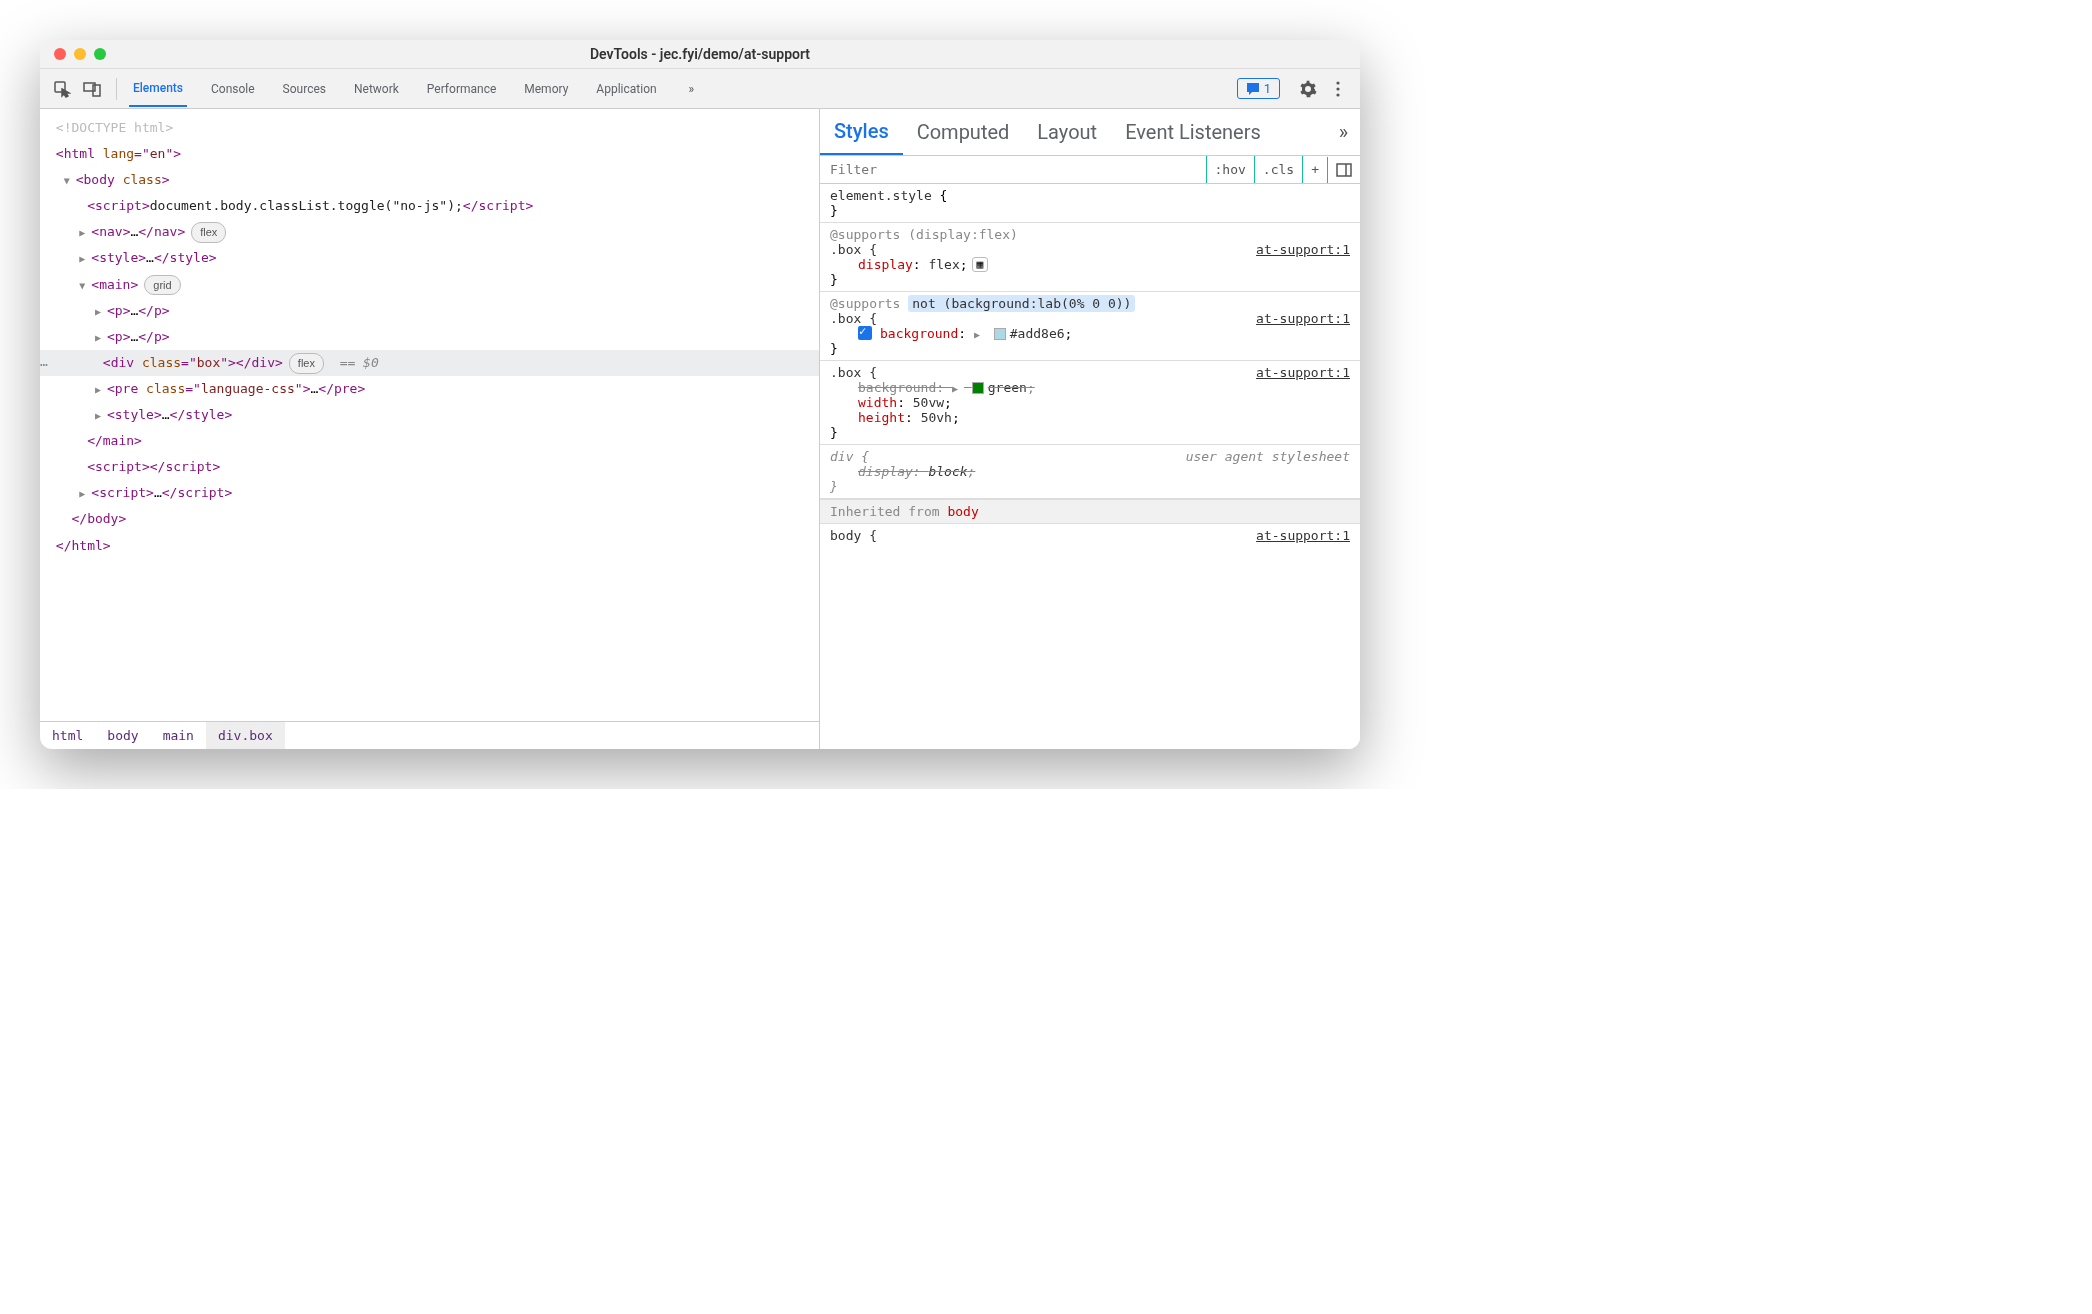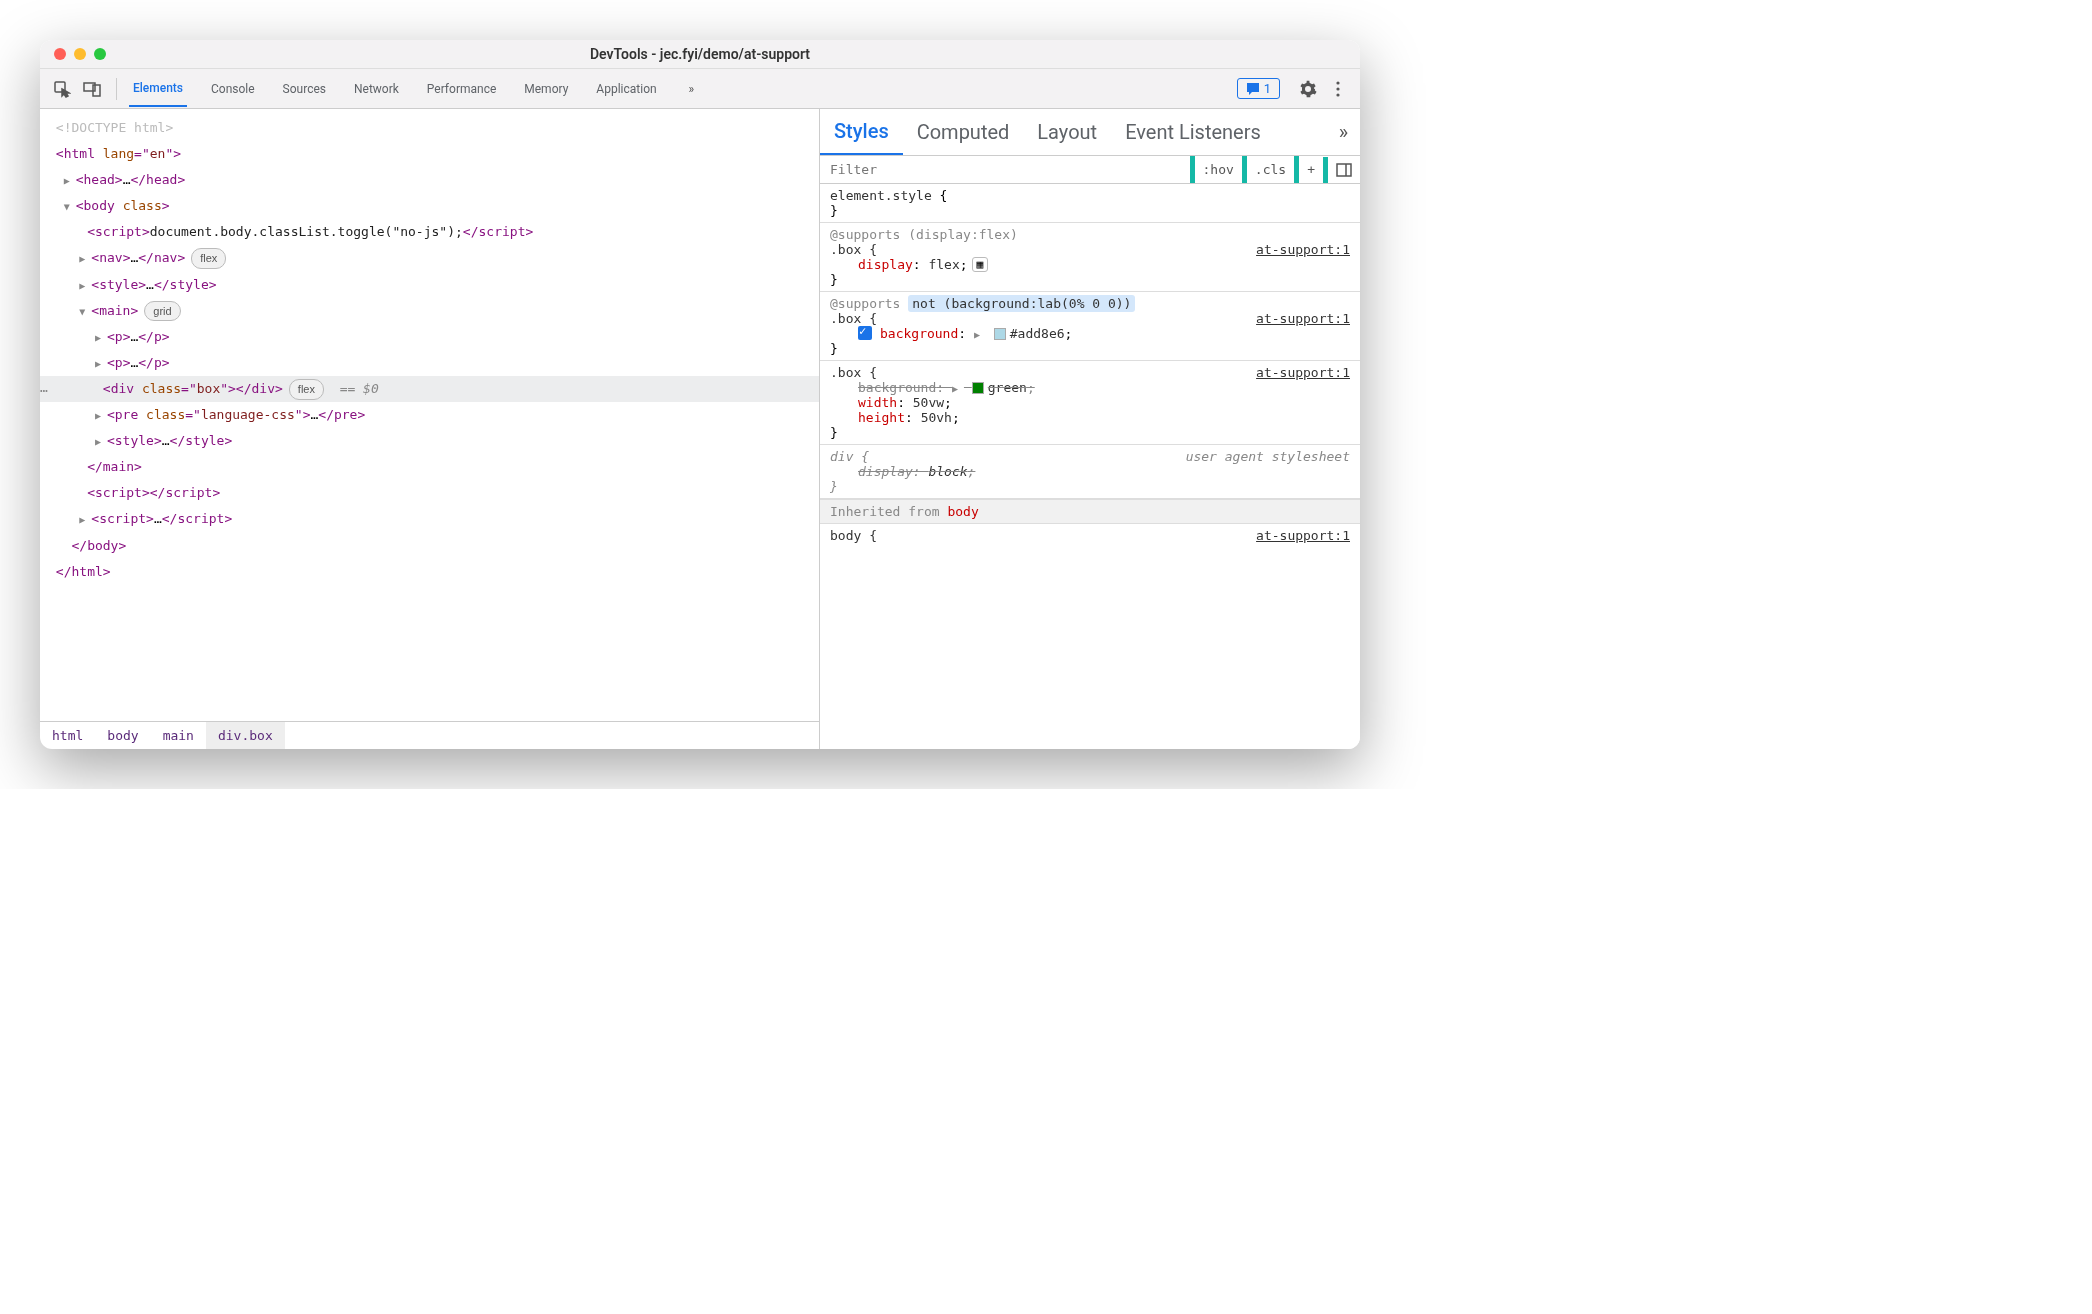--- a/index.html
+++ b/index.html
@@ -59,21 +59,21 @@
 .breadcrumbs { border-top:1px solid #ccc; display:flex; font-family:Menlo,Monaco,monospace; font-size:13px; }
 .crumb { padding:6px 12px; color:#5b2b7a; cursor:pointer; }
 .crumb.active { background:#eee; color:#5b2b7a; }
 
 .styles-panel { width: 540px; display:flex; flex-direction:column; background:#fff; }
 .styles-tabs { display:flex; align-items:center; border-bottom:1px solid #ccc; font-size:20px; color:#5f6368; }
 .styles-tab { padding:10px 14px; cursor:pointer; }
 .styles-tab.active { color:#1a73e8; border-bottom:2px solid #1a73e8; font-weight:500; }
 .styles-filterbar { display:flex; align-items:center; border-bottom:1px solid #ccc; font-family:Menlo,Monaco,monospace; font-size:13px; }
 .filter-input { flex:1; border:none; outline:none; padding:6px 10px; font-family:inherit; font-size:inherit; color:#888; }
-.filterbar-btn { padding:6px 8px; color:#555; cursor:pointer; border-left:5px solid #14b8a6; }
+.filterbar-btn { padding:6px 8px; color:#555; cursor:pointer; border-left:1px solid #14b8a6; }
 .styles-body { flex:1; overflow:auto; font-family:Menlo,Monaco,monospace; font-size:13px; }
 .rule { border-bottom:1px solid #ddd; padding:4px 10px 4px 10px; }
 .rule-head { display:flex; justify-content:space-between; color:#333; }
 .src-link { text-decoration: underline; cursor:pointer; color:#333; }
 .grey { color:#888; }
 .selector { color:#333; }
 .prop { padding-left:28px; }
 .prop-name { color:#c80000; }
 .prop-val { color:#333; }
 .strike { text-decoration: line-through; color:#888; }
@@ -147,21 +147,20 @@
         </svg>
     </div>
   </div>
 
   <div class="content">
 
     <div class="dom-panel">
       <div class="dom-tree">
         <div class="dom-line"> <span class="doctype">&lt;!DOCTYPE html&gt;</span></div>
         <div class="dom-line"> <span class="tag-pun">&lt;</span><span class="tag-name">html</span> <span class="attr-name">lang</span><span class="tag-pun">="</span><span class="attr-val">en</span><span class="tag-pun">"&gt;</span></div>
-        <div class="dom-line">  <span class="arrow">▶</span><span class="tag-pun">&lt;</span><span class="tag-name">head</span><span class="tag-pun">&gt;</span><span>…</span><span class="tag-pun">&lt;/</span><span class="tag-name">head</span><span class="tag-pun">&gt;</span></div>
         <div class="dom-line">  <span class="arrow">▼</span><span class="tag-pun">&lt;</span><span class="tag-name">body</span> <span class="attr-name">class</span><span class="tag-pun">&gt;</span></div>
         <div class="dom-line">     <span class="tag-pun">&lt;script&gt;</span><span class="script-txt">document.body.classList.toggle("no-js");</span><span class="tag-pun">&lt;/script&gt;</span></div>
         <div class="dom-line">    <span class="arrow">▶</span><span class="tag-pun">&lt;</span><span class="tag-name">nav</span><span class="tag-pun">&gt;</span><span>…</span><span class="tag-pun">&lt;/</span><span class="tag-name">nav</span><span class="tag-pun">&gt;</span><span class="badge">flex</span></div>
         <div class="dom-line">    <span class="arrow">▶</span><span class="tag-pun">&lt;</span><span class="tag-name">style</span><span class="tag-pun">&gt;</span><span>…</span><span class="tag-pun">&lt;/</span><span class="tag-name">style</span><span class="tag-pun">&gt;</span></div>
         <div class="dom-line">    <span class="arrow">▼</span><span class="tag-pun">&lt;</span><span class="tag-name">main</span><span class="tag-pun">&gt;</span><span class="badge">grid</span></div>
         <div class="dom-line">      <span class="arrow">▶</span><span class="tag-pun">&lt;</span><span class="tag-name">p</span><span class="tag-pun">&gt;</span><span>…</span><span class="tag-pun">&lt;/</span><span class="tag-name">p</span><span class="tag-pun">&gt;</span></div>
         <div class="dom-line">      <span class="arrow">▶</span><span class="tag-pun">&lt;</span><span class="tag-name">p</span><span class="tag-pun">&gt;</span><span>…</span><span class="tag-pun">&lt;/</span><span class="tag-name">p</span><span class="tag-pun">&gt;</span></div>
         <div class="dom-line hl">       <span class="tag-pun">&lt;</span><span class="tag-name">div</span> <span class="attr-name">class</span><span class="tag-pun">="</span><span class="attr-val">box</span><span class="tag-pun">"&gt;&lt;/</span><span class="tag-name">div</span><span class="tag-pun">&gt;</span><span class="badge">flex</span>  <span class="dollar">== $0</span></div>
         <div class="dom-line">      <span class="arrow">▶</span><span class="tag-pun">&lt;</span><span class="tag-name">pre</span> <span class="attr-name">class</span><span class="tag-pun">="</span><span class="attr-val">language-css</span><span class="tag-pun">"&gt;</span><span>…</span><span class="tag-pun">&lt;/</span><span class="tag-name">pre</span><span class="tag-pun">&gt;</span></div>
         <div class="dom-line">      <span class="arrow">▶</span><span class="tag-pun">&lt;</span><span class="tag-name">style</span><span class="tag-pun">&gt;</span><span>…</span><span class="tag-pun">&lt;/</span><span class="tag-name">style</span><span class="tag-pun">&gt;</span></div>

